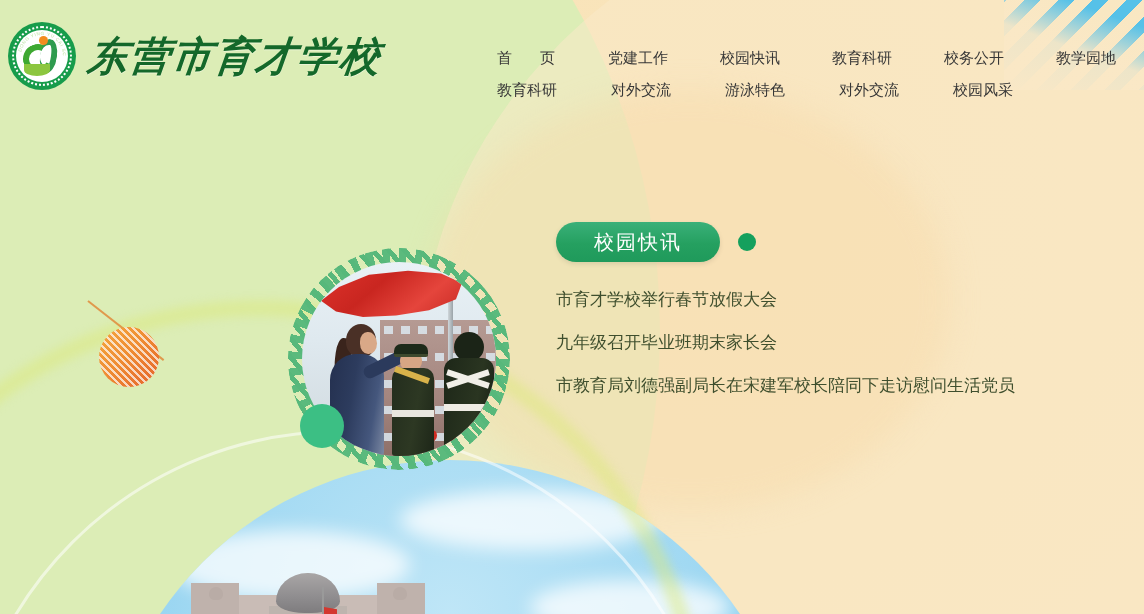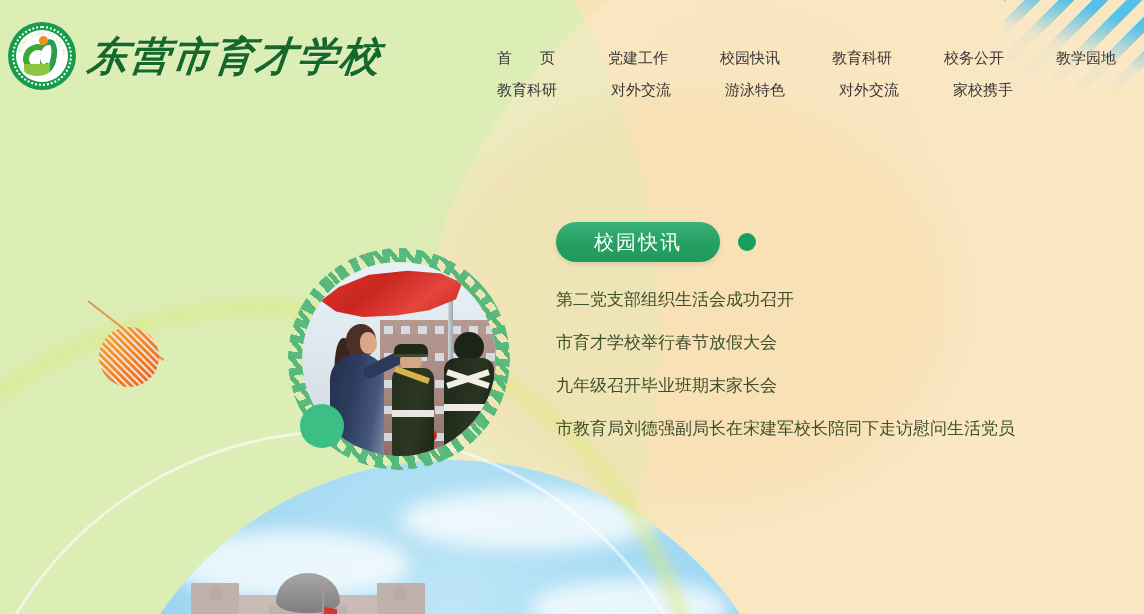--- a/index.html
+++ b/index.html
@@ -679,21 +679,21 @@
         <div class="nav-item">校园快讯</div>
         <div class="nav-item">教育科研</div>
         <div class="nav-item">校务公开</div>
         <div class="nav-item">教学园地</div>
       </div>
       <div class="nav-row">
         <div class="nav-item">教育科研</div>
         <div class="nav-item">对外交流</div>
         <div class="nav-item">游泳特色</div>
         <div class="nav-item">对外交流</div>
-        <div class="nav-item">家校携手</div>
+        <div class="nav-item">校园风采</div>
       </div>
     </div>
   </div>
 
   <div class="photo-wrap">
     <div class="photo-ring"></div>
     <div class="photo-ring2"></div>
     <div class="photo">
       <div class="ph-bldg">
           <div class="ph-bldg-rows">
@@ -737,20 +737,19 @@
   </div>
 
   <div class="deco-green-circle"></div>
 
   <div class="panel">
     <div class="panel-head">
       <div class="pill">校园快讯</div>
       <div class="pill-dot"></div>
     </div>
     <ul class="news-list">
-      <li class="news-item">第二党支部组织生活会成功召开</li>
       <li class="news-item">市育才学校举行春节放假大会</li>
       <li class="news-item">九年级召开毕业班期末家长会</li>
       <li class="news-item">市教育局刘德强副局长在宋建军校长陪同下走访慰问生活党员</li>
     </ul>
   </div>
 
 </div>
 
 </body></html>

